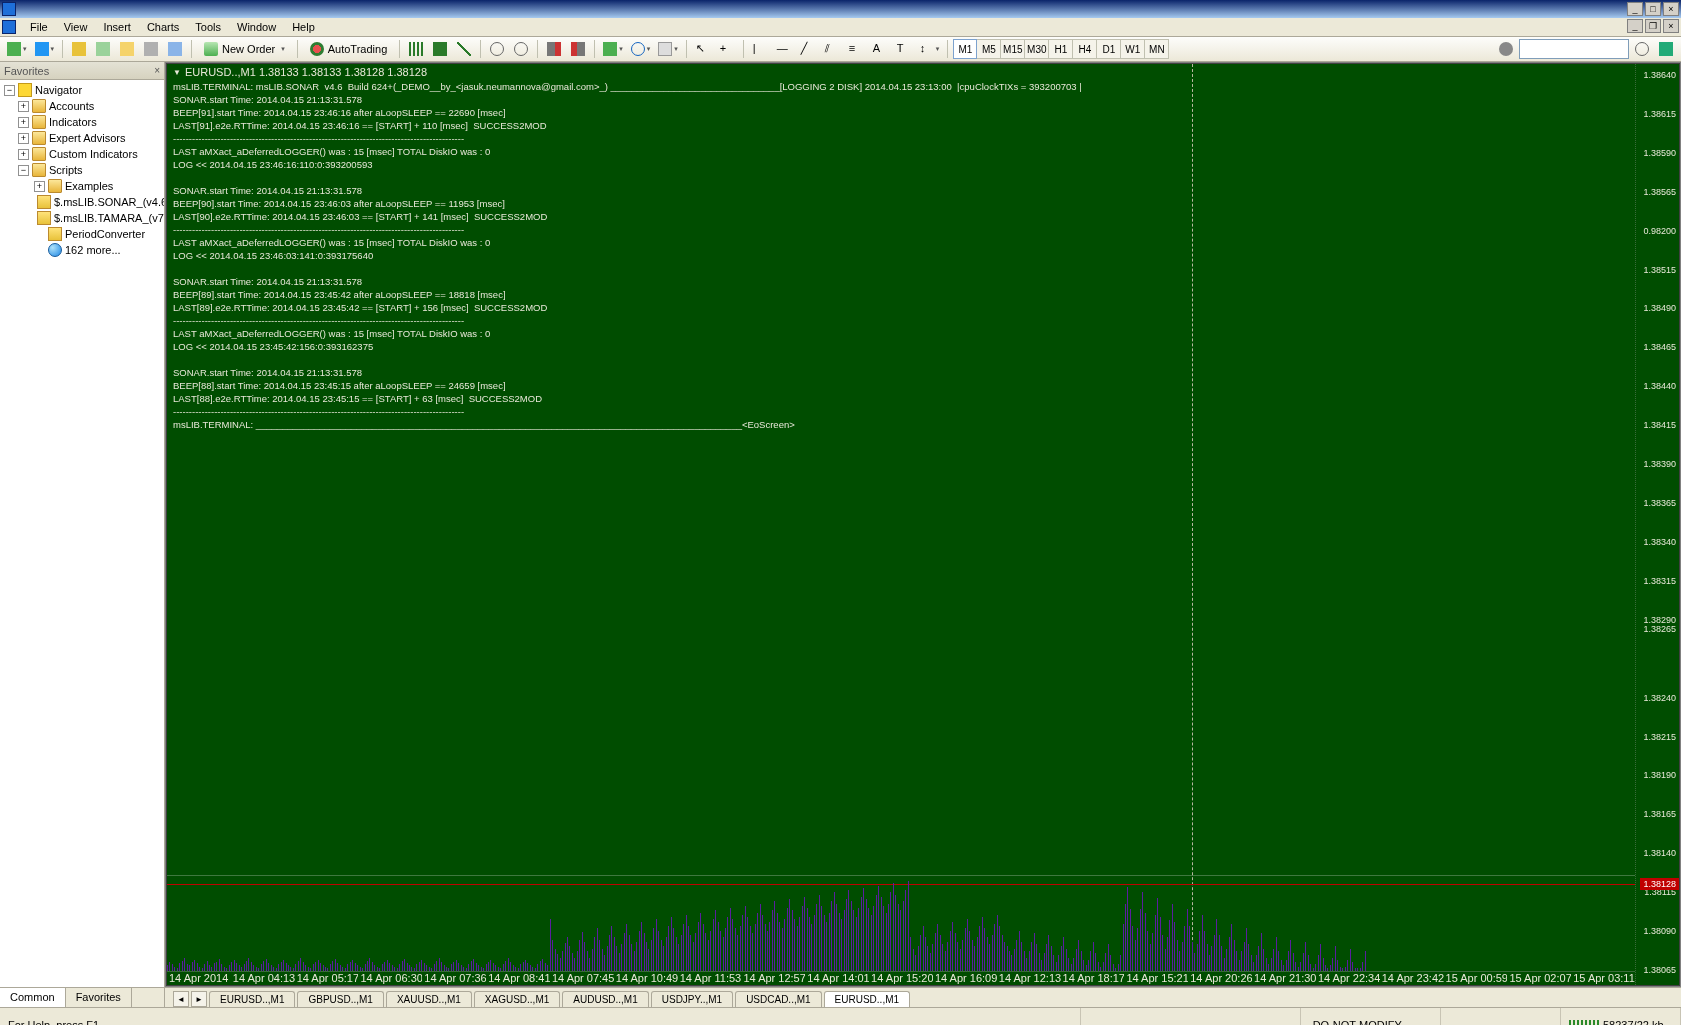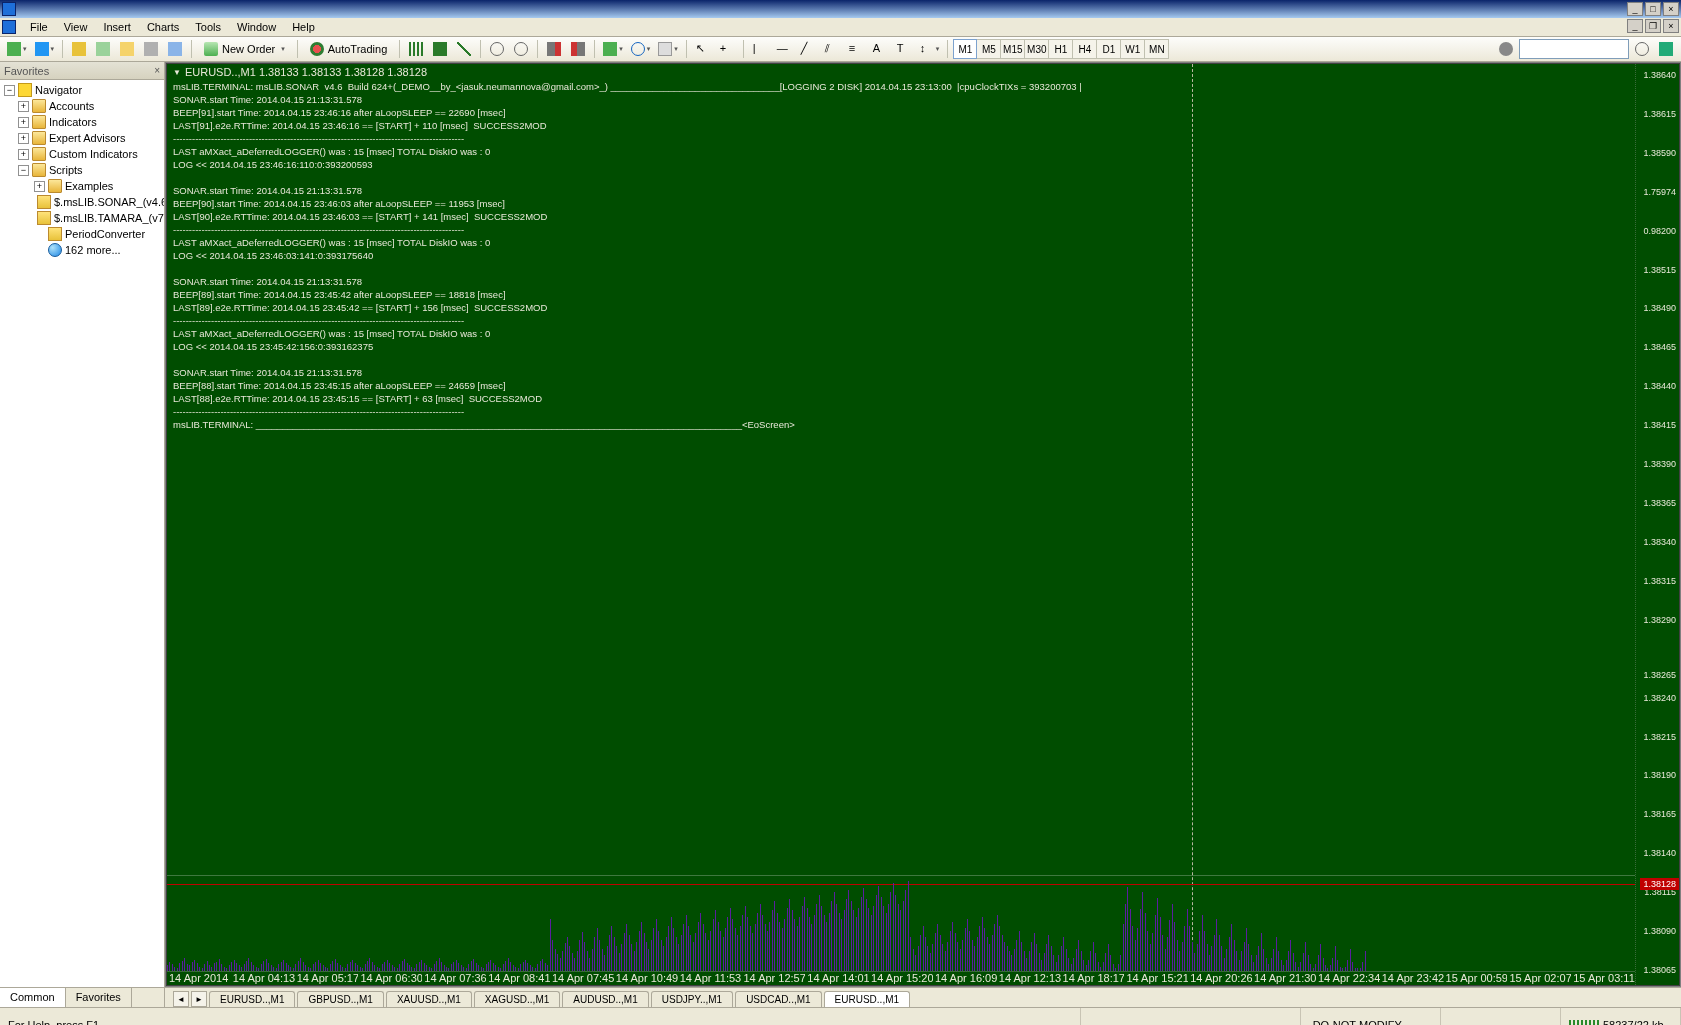--- a/index.html
+++ b/index.html
@@ -874,33 +874,33 @@
             <div class="xtick">14 Apr 23:42</div>
             <div class="xtick">15 Apr 00:59</div>
             <div class="xtick">15 Apr 02:07</div>
             <div class="xtick">15 Apr 03:11</div>
           </div>
       </div>
       <div class="chart-yaxis" id="yaxis">
           <div class="ytick" style="top: 6px;">1.38640</div>
           <div class="ytick" style="top: 44.913px;">1.38615</div>
           <div class="ytick" style="top: 83.8261px;">1.38590</div>
-          <div class="ytick" style="top: 122.739px;">1.75974</div>
+          <div class="ytick" style="top: 122.739px;">1.38565</div>
           <div class="ytick" style="top: 161.652px;">0.98200</div>
           <div class="ytick" style="top: 200.565px;">1.38515</div>
           <div class="ytick" style="top: 239.478px;">1.38490</div>
           <div class="ytick" style="top: 278.391px;">1.38465</div>
           <div class="ytick" style="top: 317.304px;">1.38440</div>
           <div class="ytick" style="top: 356.217px;">1.38415</div>
           <div class="ytick" style="top: 395.13px;">1.38390</div>
           <div class="ytick" style="top: 434.043px;">1.38365</div>
           <div class="ytick" style="top: 472.957px;">1.38340</div>
           <div class="ytick" style="top: 511.87px;">1.38315</div>
           <div class="ytick" style="top: 550.783px;">1.38290</div>
-          <div class="ytick" style="top: 606px; margin-left: 24px;">1.38265</div>
+          <div class="ytick" style="top: 560px; margin-left: 24px;">1.38265</div>
           <div class="ytick" style="top: 628.609px;">1.38240</div>
           <div class="ytick" style="top: 667.522px;">1.38215</div>
           <div class="ytick" style="top: 706.435px;">1.38190</div>
           <div class="ytick" style="top: 745.348px;">1.38165</div>
           <div class="ytick" style="top: 784.261px;">1.38140</div>
           <div class="ytick" style="top: 823.174px;">1.38115</div>
           <div class="ytick" style="top: 862.087px;">1.38090</div>
           <div class="ytick" style="top: 901px;">1.38065</div>
           <div class="price-label" style="bottom: 95px;">1.38128</div>
         </div>

